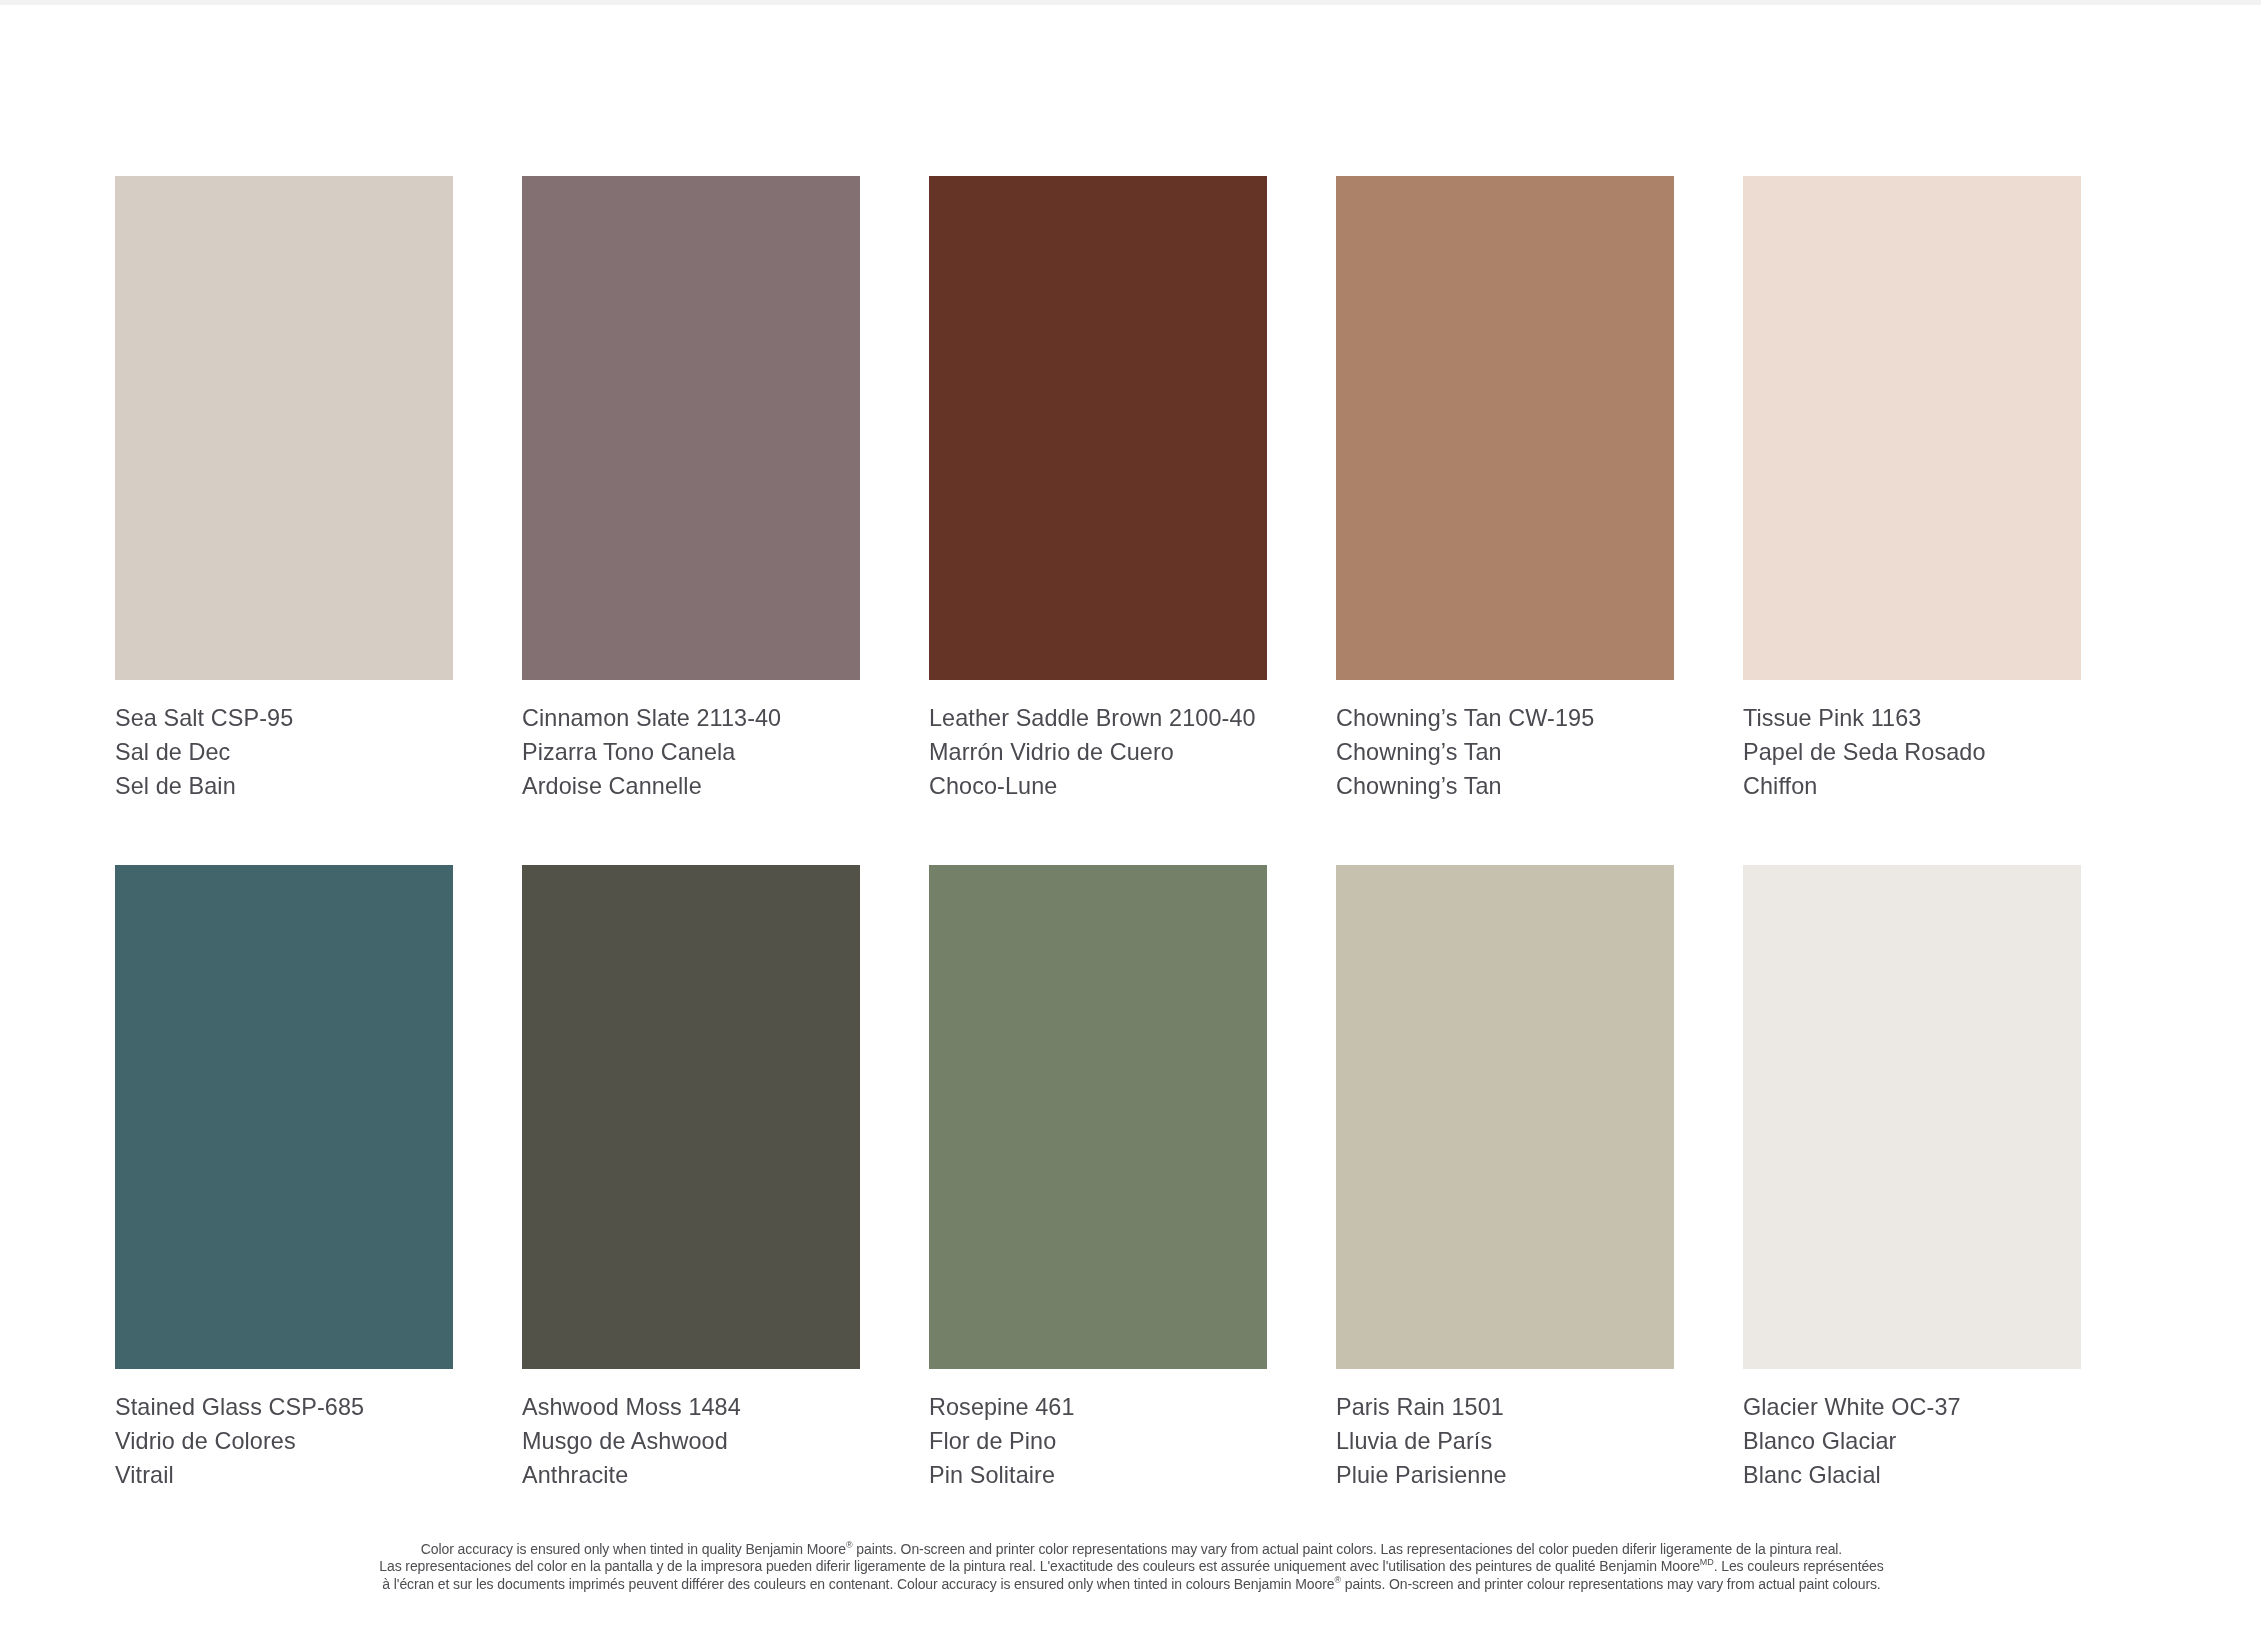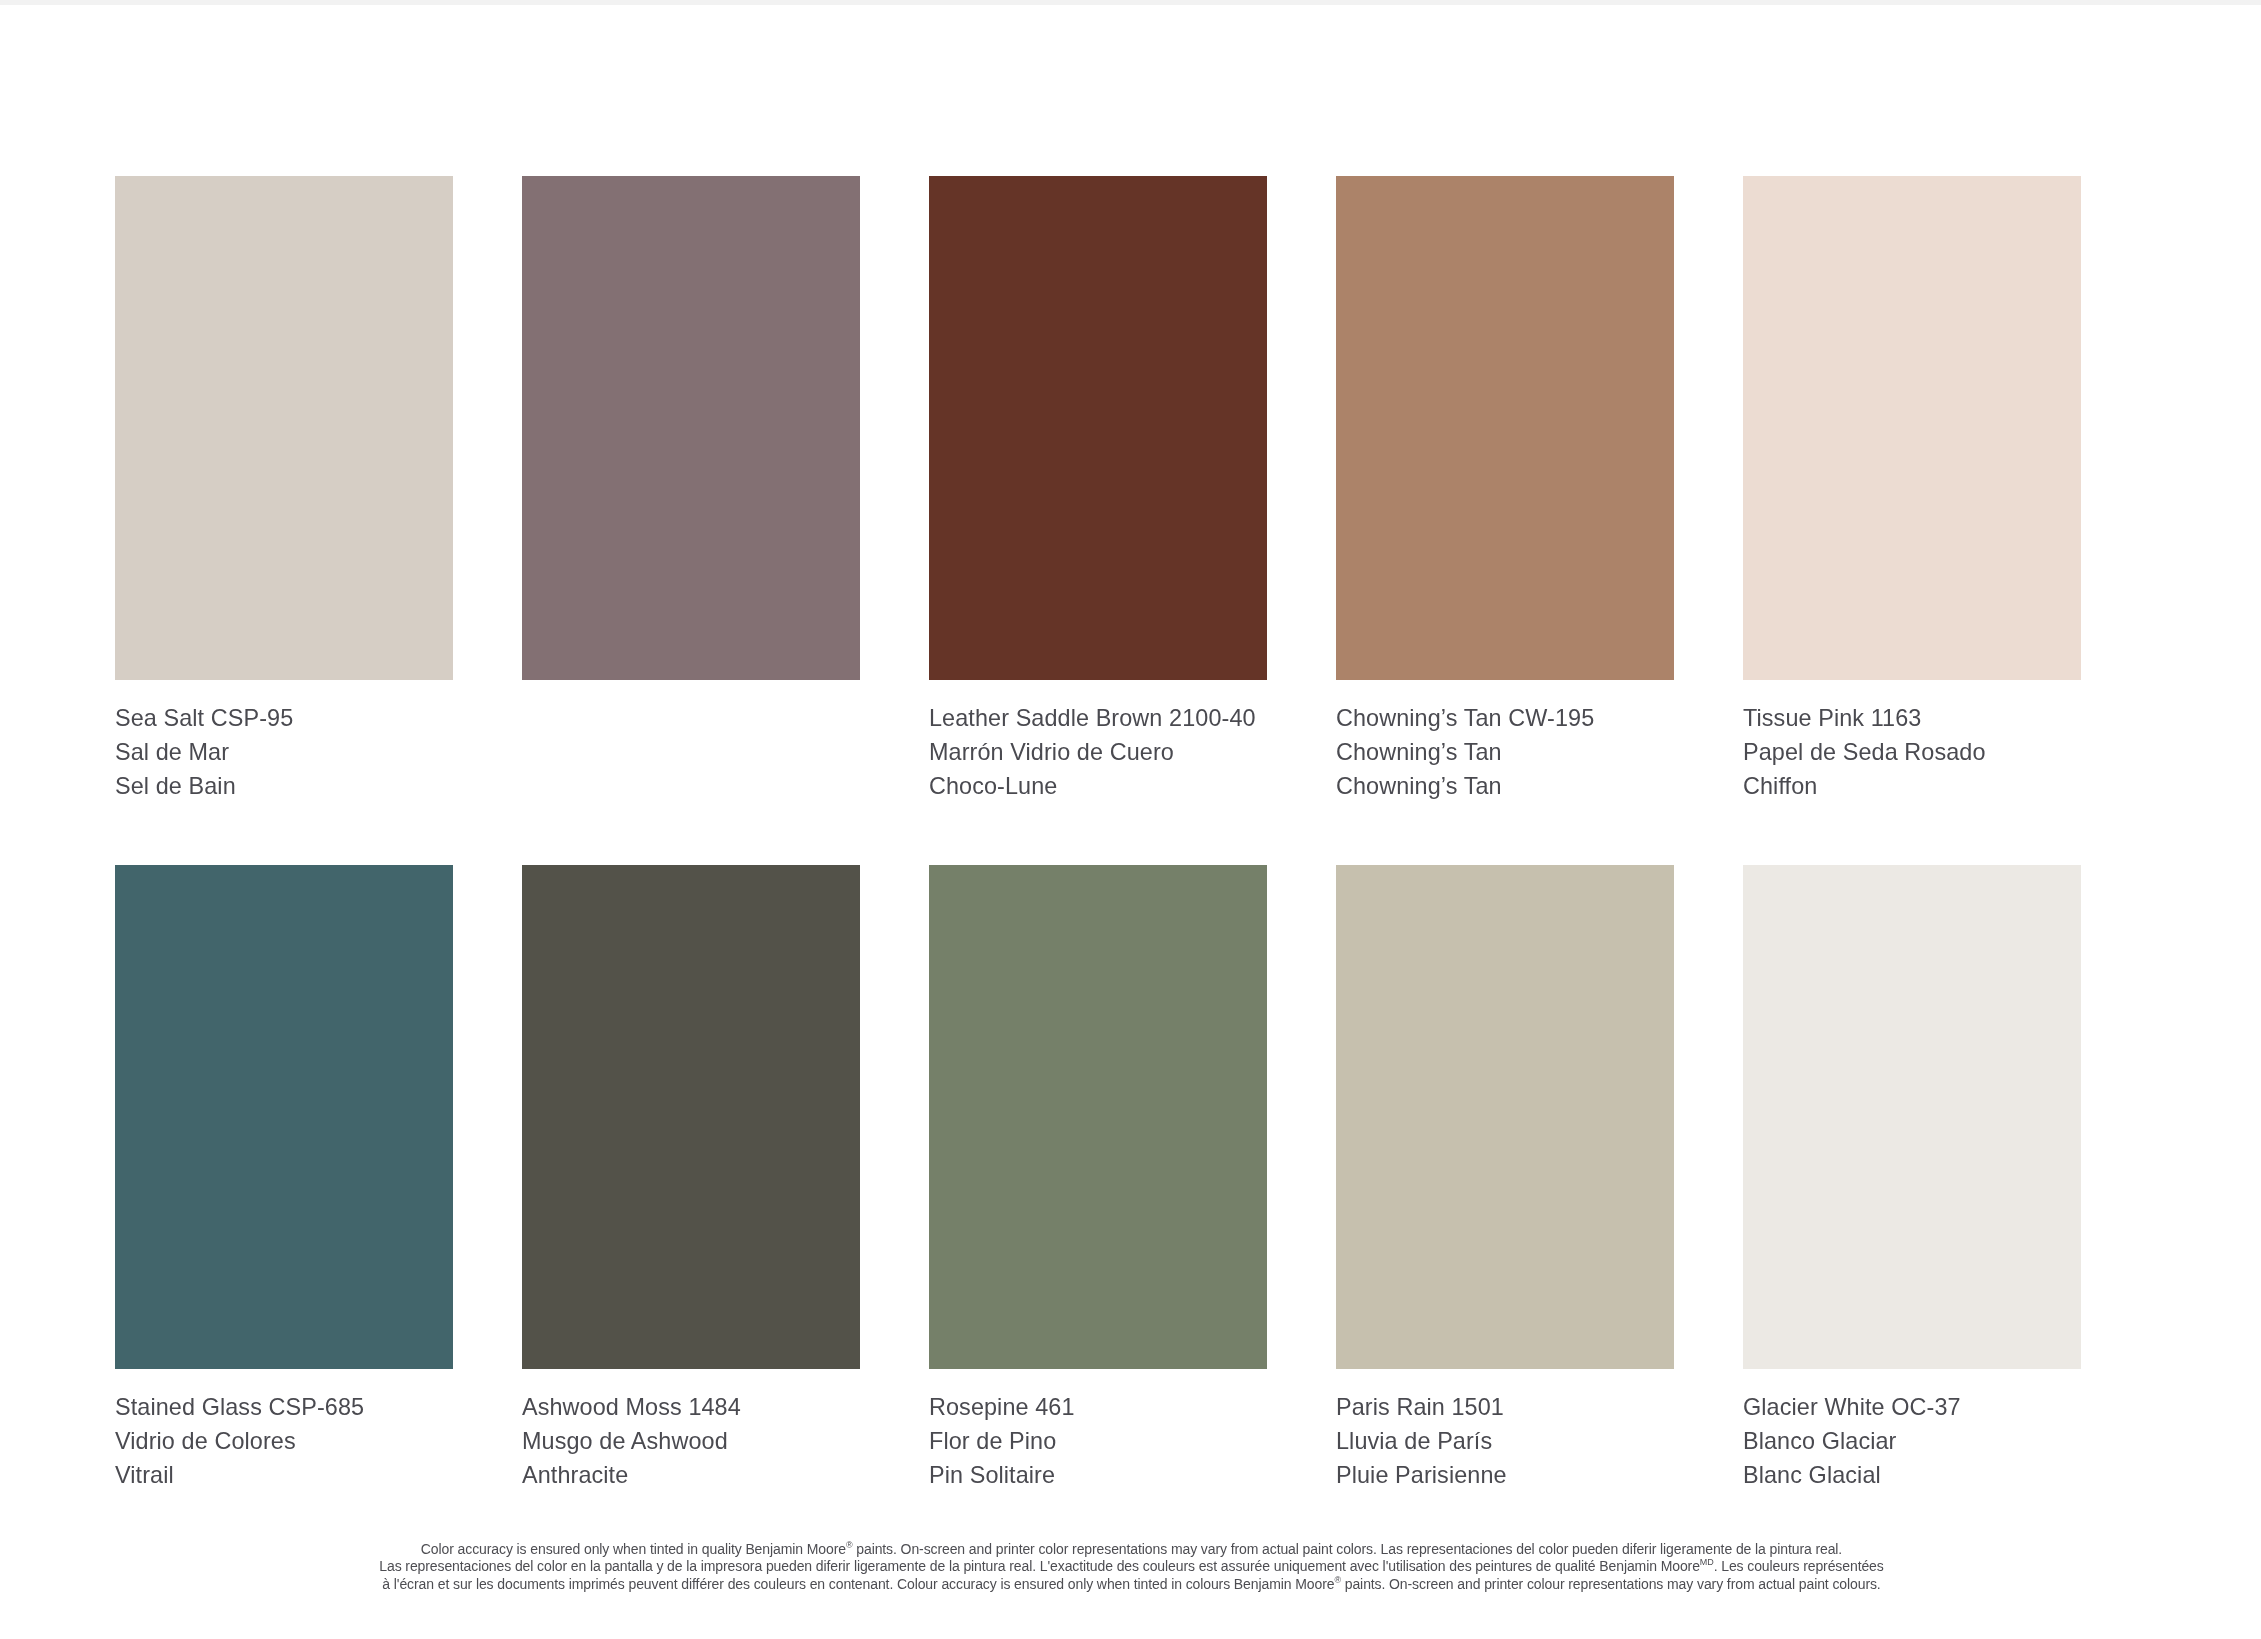--- a/index.html
+++ b/index.html
@@ -92,27 +92,32 @@
   <div class="top-rule"></div>
 
   <div class="grid">
 
     <div class="row">
 
       <div class="cell">
         <div class="swatch" style="background:#d6cec5"></div>
         <div class="labels">
           <div class="label-line name">Sea Salt CSP-95</div>
-          <div class="label-line">Sal de Mar</div>
+          <div class="label-line">Sal de Dec</div>
           <div class="label-line">Sel de Bain</div>
         </div>
       </div>
 
       <div class="cell">
         <div class="swatch" style="background:#837073"></div>
+        <div class="labels">
+          <div class="label-line name">Cinnamon Slate 2113-40</div>
+          <div class="label-line">Pizarra Tono Canela</div>
+          <div class="label-line">Ardoise Cannelle</div>
+        </div>
       </div>
 
       <div class="cell">
         <div class="swatch" style="background:#653427"></div>
         <div class="labels">
           <div class="label-line name">Leather Saddle Brown 2100-40</div>
           <div class="label-line">Marrón Vidrio de Cuero</div>
           <div class="label-line">Choco-Lune</div>
         </div>
       </div>

